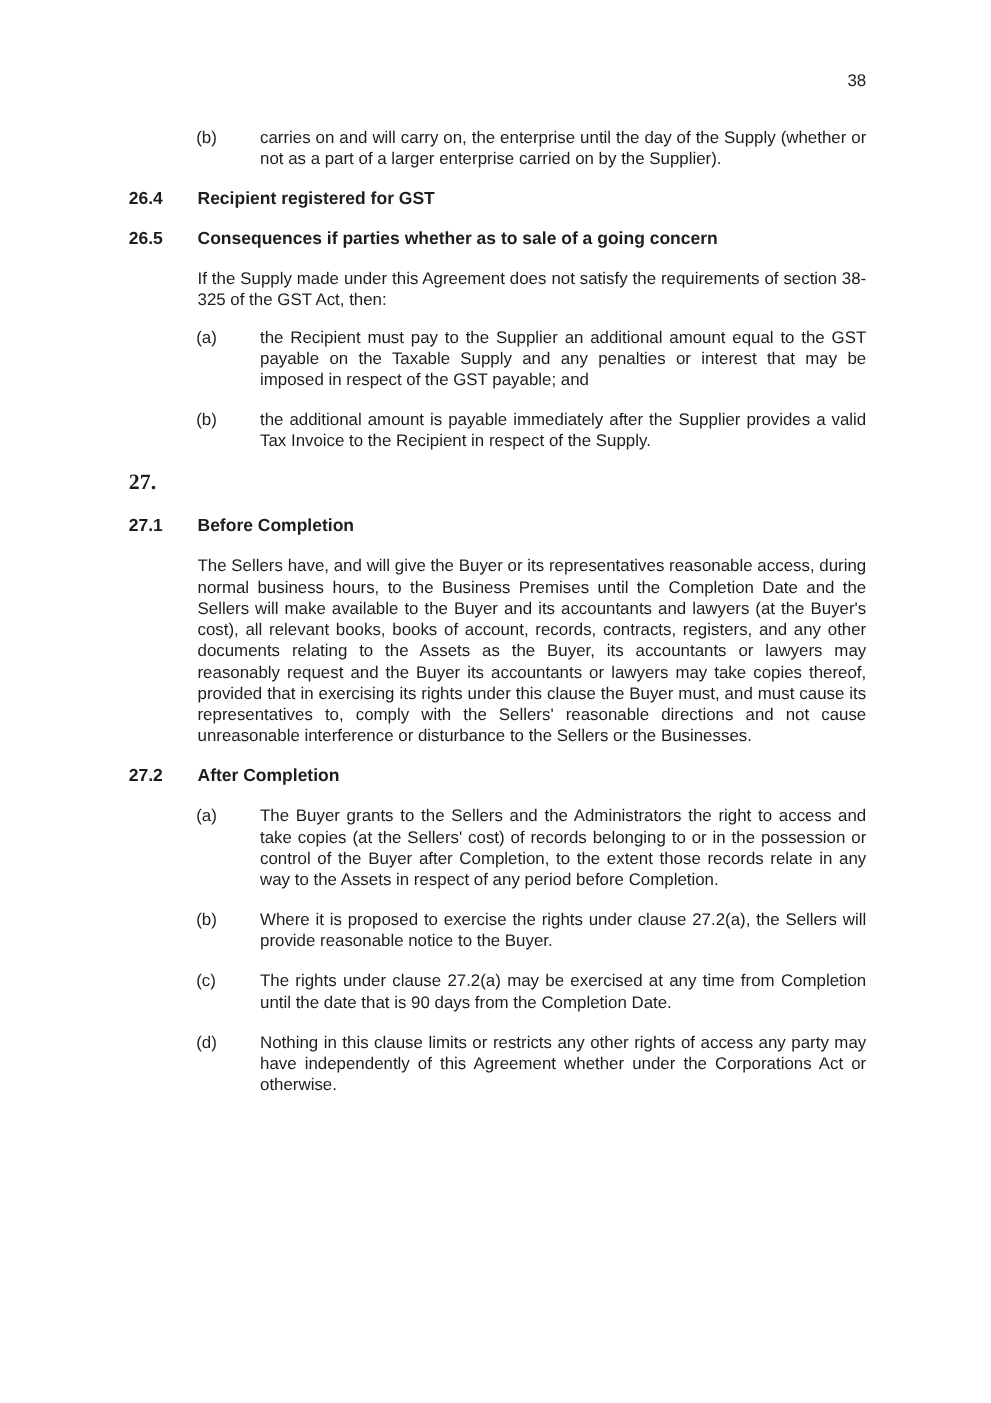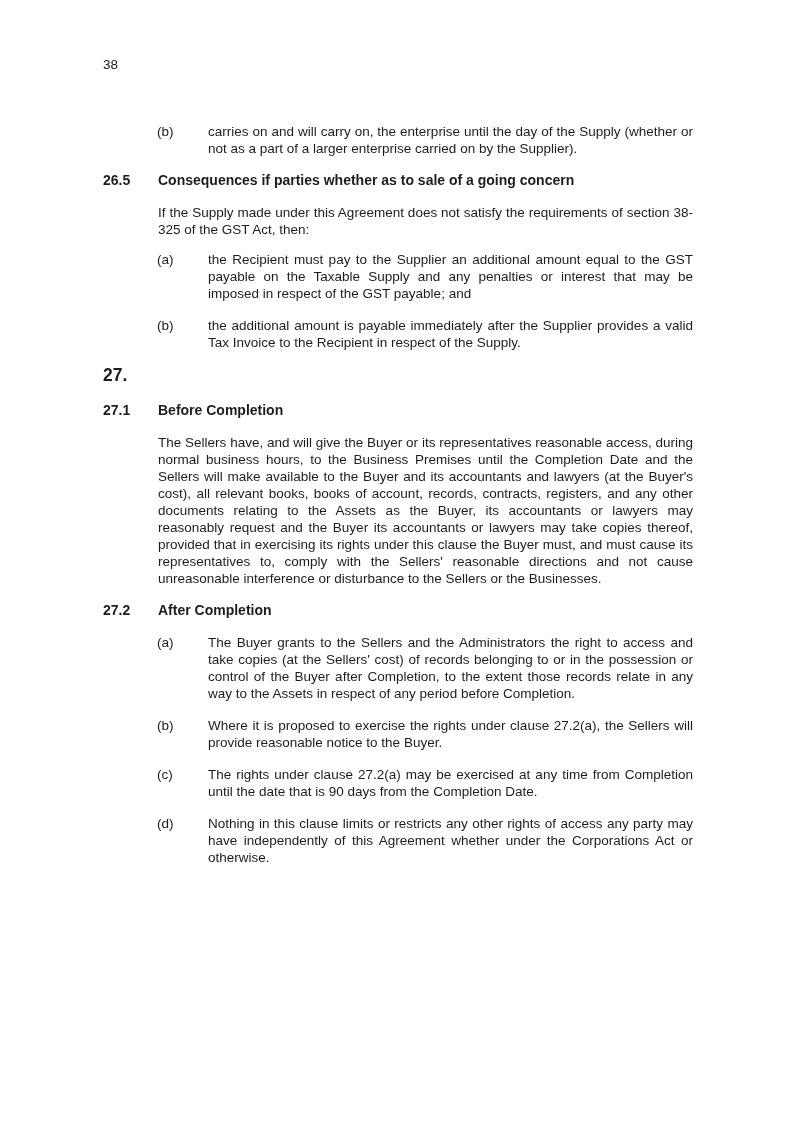--- a/index.html
+++ b/index.html
@@ -14,43 +14,43 @@
     background: #ffffff;
     box-sizing: border-box;
     padding: 56px 100px 40px 103px;
     font-family: "Liberation Sans", "DejaVu Sans", sans-serif;
     font-size: 13.5px;
     line-height: 17px;
     color: #1d1d1d;
     overflow: hidden;
   }
   .pageno {
-    text-align: left;
-    margin-bottom: 50px;
+    text-align: right;
+    margin-bottom: 28px;
   }
   p { margin: 0; }
 
   
   .clause-head {
     display: flex;
     align-items: baseline;
     font-weight: bold;
     font-size: 14px;
     margin-top: 15px;
   }
   .clause-head .num {
     flex: none;
     width: 55px;
   }
   .clause-head.major {
     font-size: 17.5px;
     margin-top: 16px;
     margin-bottom: 18px;
   }
-  .clause-head.major .num { width: 55px; }
+  .clause-head.major .num { width: 55px; font-family: Liberation Serif, serif; }
 
   
   .body-para {
     margin-left: 55px;
     margin-top: 15px;
     text-align: justify;
   }
 
   
   .subitem {
@@ -75,20 +75,24 @@
 <div class="page">
 
   <div class="pageno">38</div>
 
   <div class="subitem" style="margin-top:0;">
     <span class="sub-label">(b)</span>
     <p class="sub-text">carries on and will carry on, the enterprise until the day of the Supply (whether or not as a part of a larger enterprise carried on by the Supplier).</p>
   </div>
 
   <div>
+    <div class="clause-head">
+      <span class="num">26.4</span>
+      <span class="title">Recipient registered for GST</span>
+    </div>
   </div>
 
   <div>
     <div class="clause-head">
       <span class="num">26.5</span>
       <span class="title">Consequences if parties whether as to sale of a going concern</span>
     </div>
     <p class="body-para">If the Supply made under this Agreement does not satisfy the requirements of section 38-325 of the GST Act, then:</p>
 
     <div class="subitem gap-sm">

